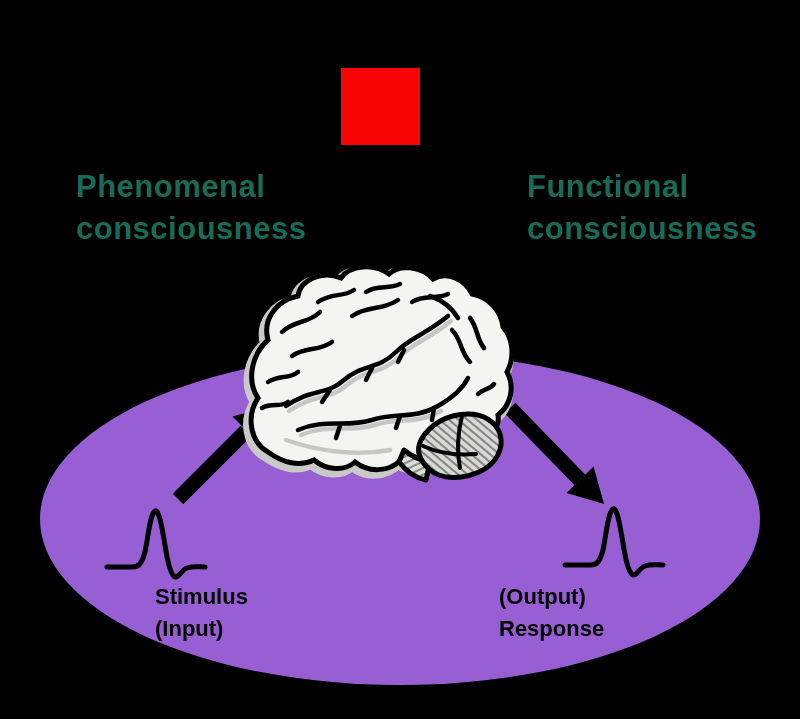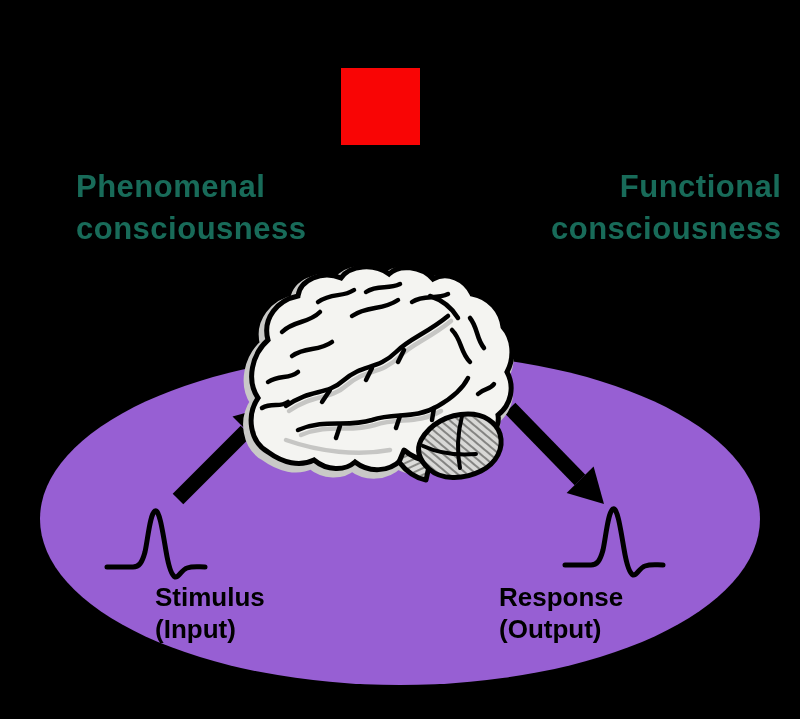--- a/index.html
+++ b/index.html
@@ -11,23 +11,23 @@
   #scene{position:absolute;left:0;top:0;}
   .red-square{
     position:absolute;left:341px;top:68px;width:79px;height:77px;
     background:var(--square-fill,#F90505);
   }
   .title{
     position:absolute;font-weight:bold;font-size:31px;line-height:42px;
     color:var(--title-text,#186B59);letter-spacing:.5px;white-space:nowrap;
   }
   .title.left{left:64px;top:166px;margin-left:12px;}
-  .title.right{left:551px;top:166px;text-align:right;}
+  .title.right{left:527px;top:166px;}
   .spot-label{
-    position:absolute;font-weight:bold;font-size:26px;line-height:32px;
+    position:absolute;font-weight:bold;font-size:22px;line-height:32px;
     color:var(--label-text,#000);white-space:nowrap;
   }
   .spot-label.stimulus{left:155px;top:581px;}
   .spot-label.response{left:499px;top:581px;}
   .ellipse-fill{fill:var(--ellipse-fill,#975FD3);}
   .brain-body{fill:var(--brain-fill,#F4F4F1);stroke:var(--outline,#000);stroke-width:5;}
   .brain-shadow{fill:none;stroke:#c9c9c7;stroke-width:10;stroke-linecap:round;}
   .sulcus{fill:none;stroke:var(--outline,#000);stroke-width:4.5;stroke-linecap:round;stroke-linejoin:round;}
   .sulcus-shade{fill:none;stroke:#c6c6c4;stroke-width:4.5;stroke-linecap:round;}
   .cerebellum{stroke:var(--outline,#000);stroke-width:5;stroke-linejoin:round;}
@@ -115,17 +115,17 @@
   <div class="title right">
     <div>Functional</div>
     <div>consciousness</div>
   </div>
 
   <div class="spot-label stimulus">
     <div>Stimulus</div>
     <div>(Input)</div>
   </div>
   <div class="spot-label response">
+    <div>(Output)</div>
     <div>Response</div>
-    <div>(Output)</div>
   </div>
 
 </div>
 
 </body></html>

